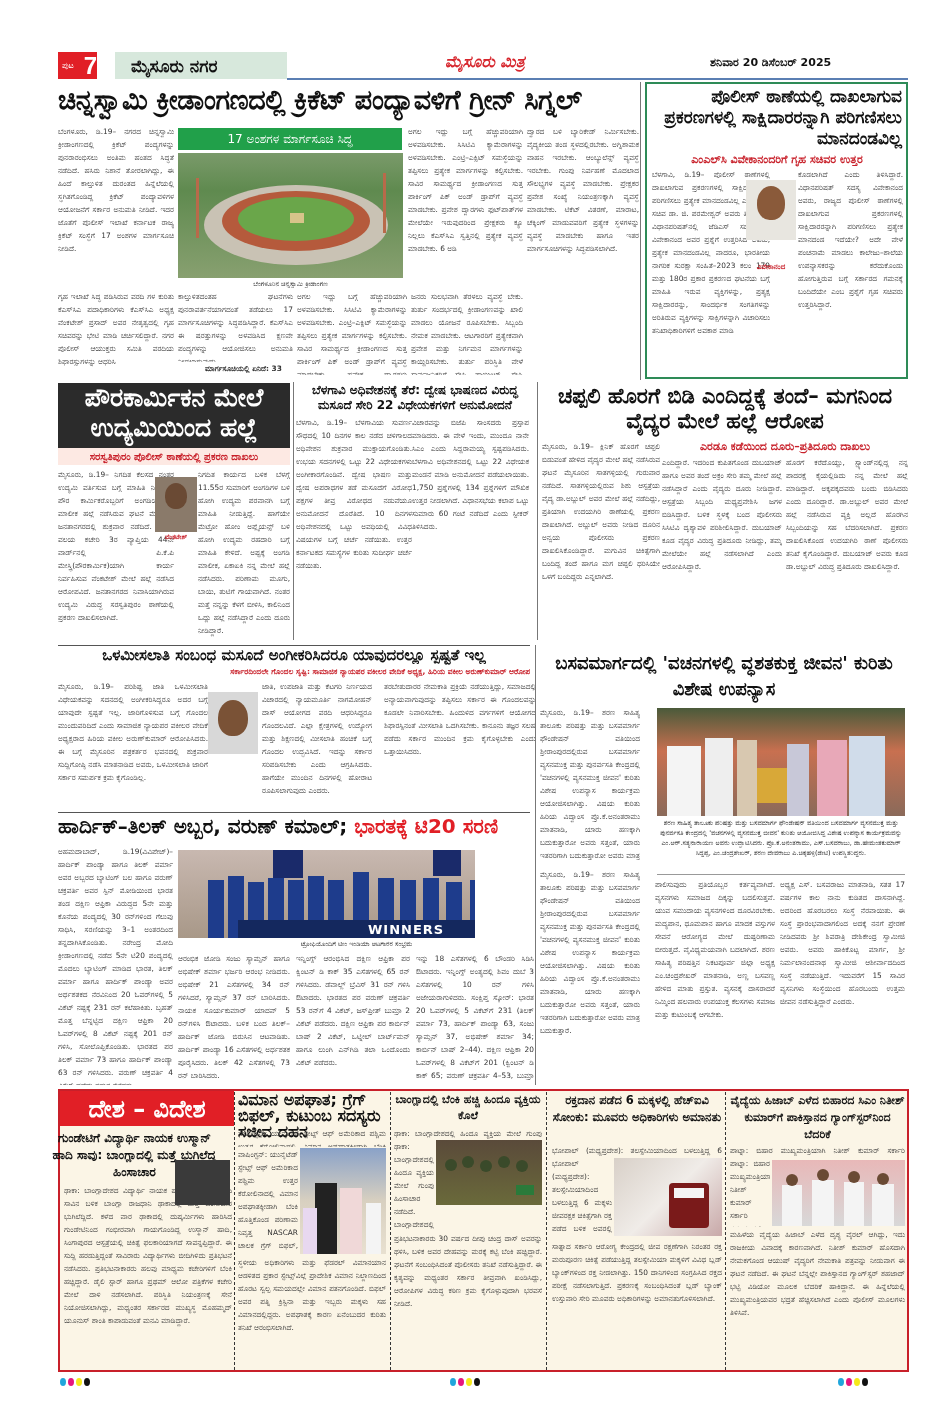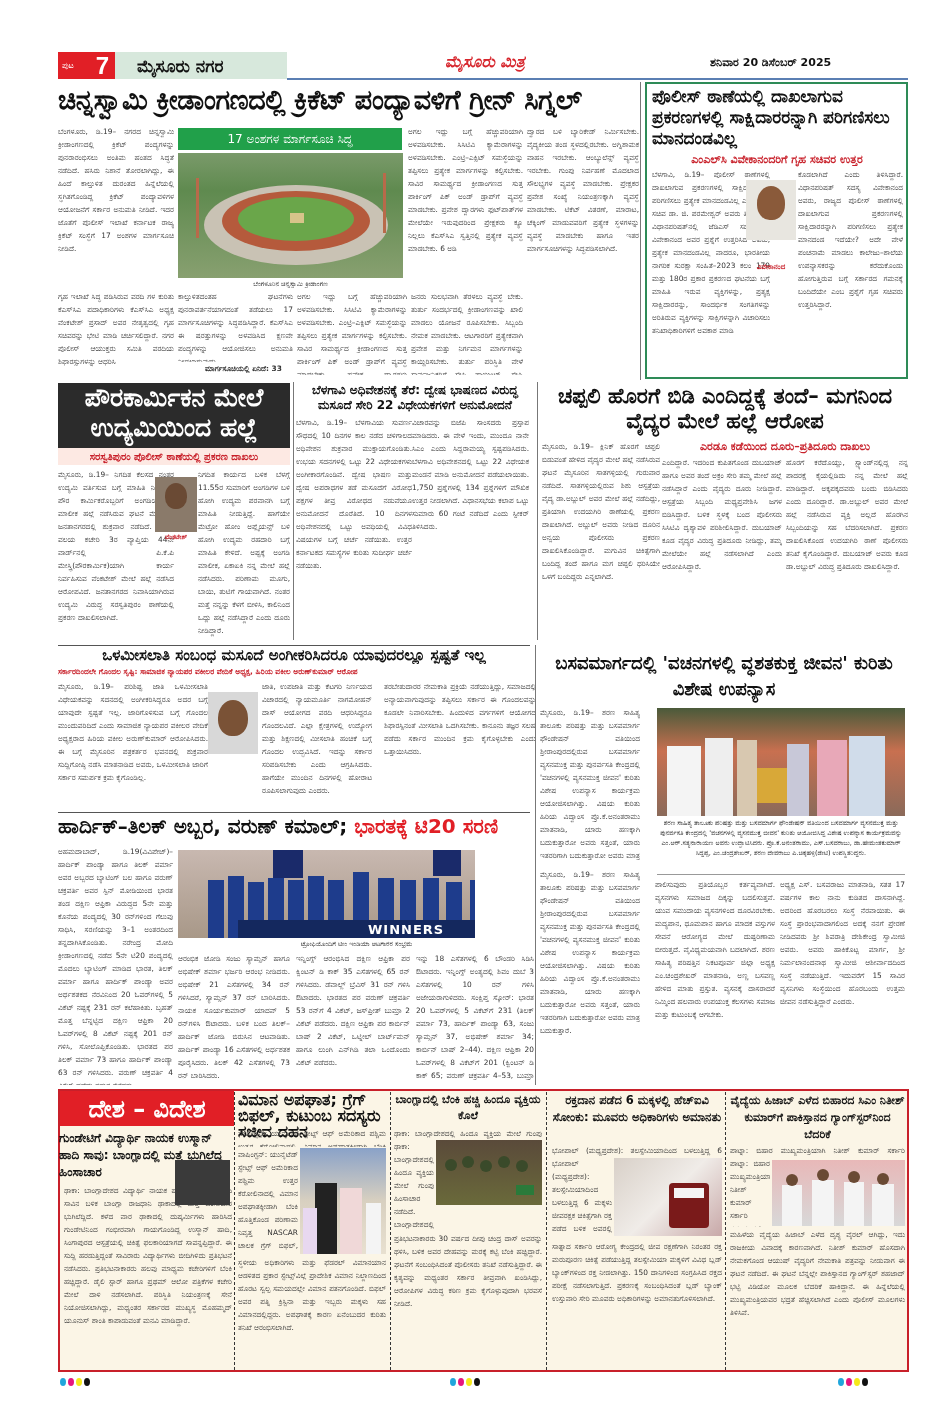--- a/index.html
+++ b/index.html
@@ -1,21 +1,21 @@
 <!DOCTYPE html>
 <html><head>
 <meta charset="utf-8">
 <style>
 *{box-sizing:border-box;margin:0;padding:0}
 body{width:945px;height:1424px;background:#fff;font-family:"DejaVu Sans",sans-serif;color:#111;position:relative;overflow:hidden}
 .abs{position:absolute}
-.page-no{left:58px;top:52px;width:57px;height:27px;background:#e11f26;color:#fff;display:flex;align-items:center;gap:22px;padding-left:4px}
+.page-no{left:58px;top:52px;width:39px;height:27px;background:#e11f26;color:#fff;display:flex;align-items:center;gap:10px;padding-left:4px}
 .page-no .lbl{font-size:8px}
 .page-no .num{font-size:24px;font-weight:bold;font-family:"Liberation Sans",sans-serif}
-.section-name{left:115px;top:52px;width:172px;height:27px;background:#d7e8dc;font-size:17px;font-weight:bold;display:flex;align-items:center;padding-left:22px}
+.section-name{left:115px;top:52px;width:172px;height:27px;background:#d7e8dc;font-size:17px;font-weight:bold;display:flex;align-items:center;padding-left:16px}
 .brand{left:445px;top:52px;font-size:16px;font-weight:bold;color:#d7262d;font-style:italic}
 .dateline{left:710px;top:56px;font-size:11px;font-weight:bold}
 .rule-blue{left:287px;top:78px;width:621px;height:2px;background:#5b7fb3}
 .headline{font-weight:bold;line-height:1.15;color:#111}
 .h1{left:58px;top:84px;width:580px;font-size:27px;letter-spacing:-0.5px;white-space:nowrap}
 .col-text{font-size:7.4px;line-height:13px;color:#333;text-align:justify;overflow:hidden}
 .greenbar{left:178px;top:128px;width:224px;height:22px;background:#21a04a;color:#fff;font-size:12px;display:flex;align-items:center;justify-content:center}
 .photo{background:#7d9966;overflow:hidden}
 .cap{font-size:6.5px;color:#222;text-align:center}
 .boxed{border:2px solid #2e8b57}
@@ -58,21 +58,21 @@
 <div class="abs cap" style="left:178px;top:280px;width:225px">ಬೆಂಗಳೂರಿನ ಚಿನ್ನಸ್ವಾಮಿ ಕ್ರೀಡಾಂಗಣ</div>
 <div class="abs col-text" style="left:408px;top:125px;width:115px;height:160px">ಅಗಲ ಇದ್ದು ಬಗ್ಗೆ ಹೆಚ್ಚುವರಿಯಾಗಿ ಅಳವಡಿಸಬೇಕು. ಸಿಸಿಟಿವಿ ಕ್ಯಾಮೆರಾಗಳನ್ನು ಅಳವಡಿಸಬೇಕು. ಎಂಟ್ರಿ–ಎಕ್ಸಿಟ್ ಸಮಸ್ಥೆಯನ್ನು ತಪ್ಪಿಸಲು ಪ್ರತ್ಯೇಕ ಮಾರ್ಗಗಳನ್ನು ಕಲ್ಪಿಸಬೇಕು. ಸಾವಿರ ಸಾಮರ್ಥ್ಯದ ಕ್ರೀಡಾಂಗಣದ ಸುತ್ತ ಪಾರ್ಕಿಂಗ್ ಪಿಕ್ ಅಂಡ್ ಡ್ರಾಪ್‌ಗೆ ವ್ಯವಸ್ಥೆ ಮಾಡಬೇಕು. ಪ್ರವೇಶ ದ್ವಾರಗಳು ಫುಟ್‌ಪಾತ್‌ಗಳ ಮೇಲೆಯೇ ಇರುವುದರಿಂದ ಪ್ರೇಕ್ಷಕರು ಕ್ಯೂ ನಿಲ್ಲಲು ಕೆಎಸ್‌ಸಿಎ ಸ್ವತ್ತಿನಲ್ಲಿ ಪ್ರತ್ಯೇಕ ವ್ಯವಸ್ಥೆ ಮಾಡಬೇಕು. 6 ಅಡಿ</div>
 <div class="abs col-text" style="left:527px;top:125px;width:112px;height:250px">ದ್ವಾರದ ಬಳಿ ಬ್ಯಾರಿಕೇಡ್ ನಿರ್ಮಿಸಬೇಕು. ವೈದ್ಯಕೀಯ ತಂಡ ಸ್ಥಳದಲ್ಲಿರಬೇಕು. ಅಗ್ನಿಶಾಮಕ ವಾಹನ ಇರಬೇಕು. ಆಂಬ್ಯುಲೆನ್ಸ್ ವ್ಯವಸ್ಥೆ ಇರಬೇಕು. ಗುಂಪು ನಿರ್ವಹಣೆ ಮೊದಲಾದ ಸೌಲಭ್ಯಗಳ ವ್ಯವಸ್ಥೆ ಮಾಡಬೇಕು. ಪ್ರೇಕ್ಷಕರ ಪ್ರವೇಶ ಸಂಖ್ಯೆ ನಿಯಂತ್ರಣಕ್ಕಾಗಿ ವ್ಯವಸ್ಥೆ ಮಾಡಬೇಕು. ಟಿಕೆಟ್ ವಿತರಣೆ, ಮಾರಾಟ, ಚೆಕ್ಕಿಂಗ್ ಮಾಡುವವರಿಗೆ ಪ್ರತ್ಯೇಕ ಸ್ಥಳಗಳನ್ನು ವ್ಯವಸ್ಥೆ ಮಾಡಬೇಕು ಹಾಗೂ ಇತರ ಮಾರ್ಗಸೂಚಿಗಳನ್ನು ಸಿದ್ಧಪಡಿಸಲಾಗಿದೆ.</div>
 <div class="abs col-text" style="left:58px;top:290px;width:116px;height:85px">ಗೃಹ ಇಲಾಖೆ ಸಿದ್ಧ ಪಡಿಸಿರುವ ವರದಿ ಗಳ ಕುರಿತು ಕೆಎಸ್‌ಸಿಎ ಪದಾಧಿಕಾರಿಗಳು ಕೆಎಸ್‌ಸಿಎ ಅಧ್ಯಕ್ಷ ವೆಂಕಟೇಶ್ ಪ್ರಸಾದ್ ಅವರ ನೇತೃತ್ವದಲ್ಲಿ ಗೃಹ ಸಚಿವರನ್ನು ಭೇಟಿ ಮಾಡಿ ಚರ್ಚಿಸಲಿದ್ದಾರೆ. ನಗರ ಪೊಲೀಸ್ ಆಯುಕ್ತರು ಸಮಿತಿ ವರದಿಯ ಶಿಫಾರಸ್ಸುಗಳನ್ನು ಆಧರಿಸಿ</div>
 <div class="abs col-text" style="left:178px;top:290px;width:115px;height:72px">ಕಾಲ್ತುಳಿತದಂತಹ ಘಟನೆಗಳು ಪುನರಾವರ್ತನೆಯಾಗದಂತೆ ತಡೆಯಲು 17 ಮಾರ್ಗಸೂಚಿಗಳನ್ನು ಸಿದ್ಧಪಡಿಸಿದ್ದಾರೆ. ಕೆಎಸ್‌ಸಿಎ ಈ ಷರತ್ತುಗಳನ್ನು ಅಳವಡಿಸಿದ ಕ್ಷಣವೇ ಪಂದ್ಯಗಳನ್ನು ಆಯೋಜಿಸಲು ಅನುಮತಿ ನೀಡಲಾಗುವುದು.</div>
 <div class="abs col-text" style="left:205px;top:362px;width:88px;height:13px;font-weight:bold">ಮಾರ್ಗಸೂಚಿಯಲ್ಲಿ ಏನಿದೆ: 33</div>
 <div class="abs col-text" style="left:297px;top:290px;width:110px;height:85px">ಅಗಲ ಇದ್ದು ಬಗ್ಗೆ ಹೆಚ್ಚುವರಿಯಾಗಿ ಅಳವಡಿಸಬೇಕು. ಸಿಸಿಟಿವಿ ಕ್ಯಾಮೆರಾಗಳನ್ನು ಅಳವಡಿಸಬೇಕು. ಎಂಟ್ರಿ–ಎಕ್ಸಿಟ್ ಸಮಸ್ಥೆಯನ್ನು ತಪ್ಪಿಸಲು ಪ್ರತ್ಯೇಕ ಮಾರ್ಗಗಳನ್ನು ಕಲ್ಪಿಸಬೇಕು. ಸಾವಿರ ಸಾಮರ್ಥ್ಯದ ಕ್ರೀಡಾಂಗಣದ ಸುತ್ತ ಪಾರ್ಕಿಂಗ್ ಪಿಕ್ ಅಂಡ್ ಡ್ರಾಪ್‌ಗೆ ವ್ಯವಸ್ಥೆ ಮಾಡಬೇಕು. ಪ್ರವೇಶ ದ್ವಾರಗಳು ಫುಟ್‌ಪಾತ್‌ಗಳ ಮೇಲೆಯೇ ಇರುವುದರಿಂದ ಪ್ರೇಕ್ಷಕರು ಕ್ಯೂ ನಿಲ್ಲಲು ಕೆಎಸ್‌ಸಿಎ ಸ್ವತ್ತಿನಲ್ಲಿ ಪ್ರತ್ಯೇಕ ವ್ಯವಸ್ಥೆ ಮಾಡಬೇಕು. 6 ಅಡಿ</div>
 <div class="abs col-text" style="left:411px;top:290px;width:112px;height:85px">ಜನರು ಸುಲಭವಾಗಿ ತೆರಳಲು ವ್ಯವಸ್ಥೆ ಬೇಕು. ತುರ್ತು ಸಂದರ್ಭದಲ್ಲಿ ಕ್ರೀಡಾಂಗಣವನ್ನು ಖಾಲಿ ಮಾಡಲು ಯೋಜನೆ ರೂಪಿಸಬೇಕು. ಸಿಬ್ಬಂದಿ ನೇಮಕ ಮಾಡಬೇಕು. ಆಟಗಾರರಿಗೆ ಪ್ರತ್ಯೇಕವಾಗಿ ಪ್ರವೇಶ ಮತ್ತು ನಿರ್ಗಮನ ಮಾರ್ಗಗಳನ್ನು ಕಾಯ್ದಿರಿಸಬೇಕು. ತುರ್ತು ಪರಿಸ್ಥಿತಿ ವೇಳೆ ಸಾರ್ವಜನಿಕರಿಗೆ ಸೇಫ್ಟಿ ಪಾಯಿಂಟ್, ಸೇಫ್ಟಿ ಎಕ್ಸಿಟ್‌ಗೆ ಅಂತರಾಷ್ಟ್ರೀಯ ಮಾನದಂಡಗಳ ಯೋಜನೆ ತಯಾರಿಸಬೇಕು. ಪ್ರವೇಶ</div>
 
 <div class="abs boxed" style="left:645px;top:82px;width:263px;height:297px"></div>
-<div class="abs headline" style="left:652px;top:86px;width:250px;font-size:17px;text-align:left;line-height:21px">ಪೊಲೀಸ್ ಠಾಣೆಯಲ್ಲಿ ದಾಖಲಾಗುವ ಪ್ರಕರಣಗಳಲ್ಲಿ ಸಾಕ್ಷಿದಾರರನ್ನಾಗಿ ಪರಿಗಣಿಸಲು ಮಾನದಂಡವಿಲ್ಲ</div>
+<div class="abs headline" style="left:652px;top:86px;width:250px;font-size:17px;text-align:right;line-height:21px">ಪೊಲೀಸ್ ಠಾಣೆಯಲ್ಲಿ ದಾಖಲಾಗುವ ಪ್ರಕರಣಗಳಲ್ಲಿ ಸಾಕ್ಷಿದಾರರನ್ನಾಗಿ ಪರಿಗಣಿಸಲು ಮಾನದಂಡವಿಲ್ಲ</div>
 <div class="abs red-sub" style="left:652px;top:153px;width:250px;font-size:11px;text-align:center">ಎಂಎಲ್‌ಸಿ ವಿವೇಕಾನಂದರಿಗೆ ಗೃಹ ಸಚಿವರ ಉತ್ತರ</div>
 <div class="abs col-text" style="left:652px;top:168px;width:118px;height:205px">ಬೆಳಗಾವಿ, ಡಿ.19– ಪೊಲೀಸ್ ಠಾಣೆಗಳಲ್ಲಿ ದಾಖಲಾಗುವ ಪ್ರಕರಣಗಳಲ್ಲಿ ಸಾಕ್ಷಿದಾರರನ್ನಾಗಿ ಪರಿಗಣಿಸಲು ಪ್ರತ್ಯೇಕ ಮಾನದಂಡವಿಲ್ಲ ಎಂದು ಗೃಹ ಸಚಿವ ಡಾ. ಜಿ. ಪರಮೇಶ್ವರ್ ಅವರು ತಿಳಿಸಿದ್ದಾರೆ. ವಿಧಾನಪರಿಷತ್‌ನಲ್ಲಿ ಜೆಡಿಎಸ್ ಸದಸ್ಯ ಕೆ. ವಿವೇಕಾನಂದ ಅವರ ಪ್ರಶ್ನೆಗೆ ಉತ್ತರಿಸಿದ ಅವರು, ಪ್ರತ್ಯೇಕ ಮಾನದಂಡವಿಲ್ಲ ವಾದರೂ, ಭಾರತೀಯ ನಾಗರಿಕ ಸುರಕ್ಷಾ ಸಂಹಿತೆ–2023 ಕಲಂ 179 ಮತ್ತು 180ರ ಪ್ರಕಾರ ಪ್ರಕರಣದ ಘಟನೆಯ ಬಗ್ಗೆ ಮಾಹಿತಿ ಇರುವ ವ್ಯಕ್ತಿಗಳನ್ನು, ಪ್ರತ್ಯಕ್ಷ ಸಾಕ್ಷಿದಾರರನ್ನು, ಸಾಂದರ್ಭಿಕ ಸಂಗತಿಗಳನ್ನು ಅರಿತಿರುವ ವ್ಯಕ್ತಿಗಳನ್ನು ಸಾಕ್ಷಿಗಳನ್ನಾಗಿ ವಿಚಾರಿಸಲು ತನಿಖಾಧಿಕಾರಿಗಳಿಗೆ ಅವಕಾಶ ಮಾಡಿ</div>
 <div class="abs photo" style="left:746px;top:180px;width:50px;height:60px;background:#e8e6e0">
   <div class="face" style="width:28px;height:34px;background:#8a5a3a;margin:6px auto 0"></div>
 </div>
 <div class="abs red-sub" style="left:746px;top:263px;width:50px;font-size:7px;text-align:center">ವಿವೇಕಾನಂದ</div>
 <div class="abs col-text" style="left:798px;top:168px;width:105px;height:205px">ಕೊಡಲಾಗಿದೆ ಎಂದು ತಿಳಿಸಿದ್ದಾರೆ. ವಿಧಾನಪರಿಷತ್ ಸದಸ್ಯ ವಿವೇಕಾನಂದ ಅವರು, ರಾಜ್ಯದ ಪೊಲೀಸ್ ಠಾಣೆಗಳಲ್ಲಿ ದಾಖಲಾಗುವ ಪ್ರಕರಣಗಳಲ್ಲಿ ಸಾಕ್ಷಿದಾರರನ್ನಾಗಿ ಪರಿಗಣಿಸಲು ಪ್ರತ್ಯೇಕ ಮಾನದಂಡ ಇದೆಯೇ? ಅದೇ ವೇಳೆ ಪಂಚನಾಮೆ ಮಾಡಲು ಕಾಲೇಜು–ಶಾಲೆಯ ಉಪನ್ಯಾಸಕರನ್ನು ಕರೆದುಕೊಂಡು ಹೋಗುತ್ತಿರುವ ಬಗ್ಗೆ ಸರ್ಕಾರದ ಗಮನಕ್ಕೆ ಬಂದಿದೆಯೇ ಎಂಬ ಪ್ರಶ್ನೆಗೆ ಗೃಹ ಸಚಿವರು ಉತ್ತರಿಸಿದ್ದಾರೆ.</div>
 
 <div class="abs dark-box" style="left:58px;top:383px;width:232px;height:65px">ಪೌರಕಾರ್ಮಿಕನ ಮೇಲೆ ಉದ್ಯಮಿಯಿಂದ ಹಲ್ಲೆ ಆರೋಪ</div>
 <div class="abs red-strip" style="left:58px;top:448px;width:232px;height:17px;font-size:10px">ಸರಸ್ವತಿಪುರಂ ಪೊಲೀಸ್ ಠಾಣೆಯಲ್ಲಿ ಪ್ರಕರಣ ದಾಖಲು</div>
@@ -88,21 +88,21 @@
 <div class="abs col-text" style="left:412px;top:416px;width:117px;height:222px">ವಿಚಾರವನ್ನು ಬಿಜೆಪಿ ಸಾಂಸದರು ಪ್ರಸ್ತಾಪ ಮಾಡಿದರು. ಈ ವೇಳೆ ಇಂದು, ಮುಂದೂ ನಾನೇ ಸಿಎಂ ಎಂದು ಸಿದ್ದರಾಮಯ್ಯ ಸ್ಪಷ್ಟಪಡಿಸಿದರು. ಬೆಳಗಾವಿ ಅಧಿವೇಶನದಲ್ಲಿ ಒಟ್ಟು 22 ವಿಧೇಯಕ ಮಂಡನೆ ಮಾಡಿ ಅನುಮೋದನೆ ಪಡೆಯಲಾಯಿತು. 1,750 ಪ್ರಶ್ನೆಗಳಲ್ಲಿ 134 ಪ್ರಶ್ನೆಗಳಿಗೆ ಮೌಖಿಕ ಉತ್ತರ ನೀಡಲಾಗಿದೆ. ವಿಧಾನಸಭೆಯ ಕಲಾಪ ಒಟ್ಟು ಸುಮಾರು 60 ಗಂಟೆ ನಡೆದಿದೆ ಎಂದು ಸ್ಪೀಕರ್ ತಿಳಿಸಿದರು.</div>
 
 <div class="abs headline" style="left:542px;top:384px;width:366px;font-size:21px;text-align:center;line-height:25px">ಚಪ್ಪಲಿ ಹೊರಗೆ ಬಿಡಿ ಎಂದಿದ್ದಕ್ಕೆ ತಂದೆ– ಮಗನಿಂದ ವೈದ್ಯರ ಮೇಲೆ ಹಲ್ಲೆ ಆರೋಪ</div>
 <div class="abs col-text" style="left:542px;top:440px;width:118px;height:198px">ಮೈಸೂರು, ಡಿ.19– ಕ್ಲಿನಿಕ್ ಹೊರಗೆ ಚಪ್ಪಲಿ ಬಿಡುವಂತೆ ಹೇಳಿದ ವೈದ್ಯರ ಮೇಲೆ ಹಲ್ಲೆ ನಡೆಸಿರುವ ಘಟನೆ ಮೈಸೂರಿನ ಸಾತಗಳ್ಳಿಯಲ್ಲಿ ಗುರುವಾರ ನಡೆದಿದೆ. ಸಾತಗಳ್ಳಿಯಲ್ಲಿರುವ ಶಿಶು ಆಸ್ಪತ್ರೆಯ ವೈದ್ಯ ಡಾ.ಅಬ್ದುಲ್ ಅವರ ಮೇಲೆ ಹಲ್ಲೆ ನಡೆದಿದ್ದು, ಪ್ರತಿಯಾಗಿ ಉದಯಗಿರಿ ಠಾಣೆಯಲ್ಲಿ ಪ್ರಕರಣ ದಾಖಲಾಗಿದೆ. ಅಬ್ದುಲ್ ಅವರು ನೀಡಿದ ದೂರಿನ ಅನ್ವಯ ಪೊಲೀಸರು ಪ್ರಕರಣ ದಾಖಲಿಸಿಕೊಂಡಿದ್ದಾರೆ. ಮಗುವಿನ ಚಿಕಿತ್ಸೆಗಾಗಿ ಬಂದಿದ್ದ ತಂದೆ ಹಾಗೂ ಮಗ ಚಪ್ಪಲಿ ಧರಿಸಿಯೇ ಒಳಗೆ ಬಂದಿದ್ದರು ಎನ್ನಲಾಗಿದೆ.</div>
 <div class="abs red-sub" style="left:662px;top:440px;width:246px;font-size:11px;text-align:center">ಎರಡೂ ಕಡೆಯಿಂದ ದೂರು–ಪ್ರತಿದೂರು ದಾಖಲು</div>
 <div class="abs col-text" style="left:662px;top:456px;width:120px;height:182px">ಎಂದಿದ್ದಾರೆ. ಇದರಿಂದ ಕುಪಿತಗೊಂಡ ದುಬಯಾಜ್ ಹಾಗೂ ಅವರ ತಂದೆ ಅಕ್ರಂ ಸೇರಿ ತಮ್ಮ ಮೇಲೆ ಹಲ್ಲೆ ನಡೆಸಿದ್ದಾರೆ ಎಂದು ವೈದ್ಯರು ದೂರು ನೀಡಿದ್ದಾರೆ. ಆಸ್ಪತ್ರೆಯ ಸಿಬ್ಬಂದಿ ಮಧ್ಯಪ್ರವೇಶಿಸಿ ಜಗಳ ಬಿಡಿಸಿದ್ದಾರೆ. ಬಳಿಕ ಸ್ಥಳಕ್ಕೆ ಬಂದ ಪೊಲೀಸರು ಸಿಸಿಟಿವಿ ದೃಶ್ಯಾವಳಿ ಪರಿಶೀಲಿಸಿದ್ದಾರೆ. ದುಬಯಾಜ್ ಕೂಡ ವೈದ್ಯರ ವಿರುದ್ಧ ಪ್ರತಿದೂರು ನೀಡಿದ್ದು, ತಮ್ಮ ಮೇಲೆಯೇ ಹಲ್ಲೆ ನಡೆಸಲಾಗಿದೆ ಎಂದು ಆರೋಪಿಸಿದ್ದಾರೆ.</div>
 <div class="abs col-text" style="left:786px;top:456px;width:122px;height:182px">ಹೊರಗೆ ಕರೆದೊಯ್ದು, ಸ್ಟ್ಯಾಂಡ್‌ನಲ್ಲಿದ್ದ ನನ್ನ ಪಾದರಕ್ಷೆ ಕೈಯಲ್ಲಿಡಿದು ನನ್ನ ಮೇಲೆ ಹಲ್ಲೆ ಮಾಡಿದ್ದಾರೆ. ಅಕ್ಕಪಕ್ಕದವರು ಬಂದು ಬಿಡಿಸಿದರು ಎಂದು ದೂರಿದ್ದಾರೆ. ಡಾ.ಅಬ್ದುಲ್ ಅವರ ಮೇಲೆ ಹಲ್ಲೆ ನಡೆಸಿರುವ ವ್ಯಕ್ತಿ ಅಲ್ಲದೆ ಹೊರಗಿನ ಸಿಬ್ಬಂದಿಯನ್ನು ಸಹ ಬೆದರಿಸಲಾಗಿದೆ. ಪ್ರಕರಣ ದಾಖಲಿಸಿಕೊಂಡ ಉದಯಗಿರಿ ಠಾಣೆ ಪೊಲೀಸರು ತನಿಖೆ ಕೈಗೊಂಡಿದ್ದಾರೆ. ದುಬಯಾಜ್ ಅವರು ಕೂಡ ಡಾ.ಅಬ್ದುಲ್ ವಿರುದ್ಧ ಪ್ರತಿದೂರು ದಾಖಲಿಸಿದ್ದಾರೆ.</div>
 
 <div class="abs hrule" style="left:58px;top:645px;width:472px"></div>
 <div class="abs headline" style="left:58px;top:647px;width:472px;font-size:15px;text-align:center">ಒಳಮೀಸಲಾತಿ ಸಂಬಂಧ ಮಸೂದೆ ಅಂಗೀಕರಿಸಿದರೂ ಯಾವುದರಲ್ಲೂ ಸ್ಪಷ್ಟತೆ ಇಲ್ಲ</div>
-<div class="abs red-sub" style="left:58px;top:667px;width:472px;font-size:7.5px;text-align:left;white-space:nowrap">ಸರ್ಕಾರದಿಂದಲೇ ಗೊಂದಲ ಸೃಷ್ಟಿ: ಸಾಮಾಜಿಕ ನ್ಯಾಯಪರ ವಕೀಲರ ವೇದಿಕೆ ಅಧ್ಯಕ್ಷ, ಹಿರಿಯ ವಕೀಲ ಅರುಣ್‌ಕುಮಾರ್ ಆರೋಪ</div>
+<div class="abs red-sub" style="left:58px;top:667px;width:472px;font-size:7.5px;text-align:right;white-space:nowrap">ಸರ್ಕಾರದಿಂದಲೇ ಗೊಂದಲ ಸೃಷ್ಟಿ: ಸಾಮಾಜಿಕ ನ್ಯಾಯಪರ ವಕೀಲರ ವೇದಿಕೆ ಅಧ್ಯಕ್ಷ, ಹಿರಿಯ ವಕೀಲ ಅರುಣ್‌ಕುಮಾರ್ ಆರೋಪ</div>
 <div class="abs col-text" style="left:58px;top:680px;width:150px;height:128px">ಮೈಸೂರು, ಡಿ.19– ಪರಿಶಿಷ್ಟ ಜಾತಿ ಒಳಮೀಸಲಾತಿ ವಿಧೇಯಕವನ್ನು ಸದನದಲ್ಲಿ ಅಂಗೀಕರಿಸಿದ್ದರೂ ಅದರ ಬಗ್ಗೆ ಯಾವುದೇ ಸ್ಪಷ್ಟತೆ ಇಲ್ಲ. ಜಾರಿಗೊಳಿಸುವ ಬಗ್ಗೆ ಗೊಂದಲ ಮುಂದುವರಿದಿದೆ ಎಂದು ಸಾಮಾಜಿಕ ನ್ಯಾಯಪರ ವಕೀಲರ ವೇದಿಕೆ ಅಧ್ಯಕ್ಷರಾದ ಹಿರಿಯ ವಕೀಲ ಅರುಣ್‌ಕುಮಾರ್ ಆರೋಪಿಸಿದರು. ಈ ಬಗ್ಗೆ ಮೈಸೂರಿನ ಪತ್ರಕರ್ತರ ಭವನದಲ್ಲಿ ಶುಕ್ರವಾರ ಸುದ್ದಿಗೋಷ್ಠಿ ನಡೆಸಿ ಮಾತನಾಡಿದ ಅವರು, ಒಳಮೀಸಲಾತಿ ಜಾರಿಗೆ ಸರ್ಕಾರ ಸಮರ್ಪಕ ಕ್ರಮ ಕೈಗೊಂಡಿಲ್ಲ.</div>
 <div class="abs photo" style="left:208px;top:692px;width:50px;height:62px;background:#d8d8d8">
   <div class="face" style="width:30px;height:36px;background:#7a5236;margin:8px auto 0"></div>
 </div>
 <div class="abs col-text" style="left:262px;top:680px;width:110px;height:128px">ಜಾತಿ, ಉಪಜಾತಿ ಮತ್ತು ಕೆಟಗರಿ ನಿರ್ಣಯದ ವಿಚಾರದಲ್ಲಿ ನ್ಯಾಯಮೂರ್ತಿ ನಾಗಮೋಹನ್ ದಾಸ್ ಆಯೋಗದ ವರದಿ ಆಧರಿಸಿದ್ದರೂ ಗೊಂದಲವಿದೆ. ಎಲ್ಲಾ ಕ್ಷೇತ್ರಗಳಲ್ಲಿ ಉದ್ಯೋಗ ಮತ್ತು ಶಿಕ್ಷಣದಲ್ಲಿ ಮೀಸಲಾತಿ ಹಂಚಿಕೆ ಬಗ್ಗೆ ಗೊಂದಲ ಉದ್ಭವಿಸಿದೆ. ಇದನ್ನು ಸರ್ಕಾರ ಸರಿಪಡಿಸಬೇಕು ಎಂದು ಆಗ್ರಹಿಸಿದರು. ಹಾಗೆಯೇ ಮುಂದಿನ ದಿನಗಳಲ್ಲಿ ಹೋರಾಟ ರೂಪಿಸಲಾಗುವುದು ಎಂದರು.</div>
 <div class="abs col-text" style="left:384px;top:680px;width:152px;height:128px">ತರಬೇತುದಾರರ ನೇಮಕಾತಿ ಪ್ರಕ್ರಿಯೆ ನಡೆಯುತ್ತಿದ್ದು, ಸಮಾಜದಲ್ಲಿ ಅನ್ಯಾಯವಾಗುವುದನ್ನು ತಪ್ಪಿಸಲು ಸರ್ಕಾರ ಈ ಗೊಂದಲವನ್ನು ಕೂಡಲೇ ನಿವಾರಿಸಬೇಕು. ಹಿಂದುಳಿದ ವರ್ಗಗಳಿಗೆ ಆಯೋಗದ ಶಿಫಾರಸ್ಸಿನಂತೆ ಮೀಸಲಾತಿ ಒದಗಿಸಬೇಕು. ಕಾನೂನು ತಜ್ಞರ ಸಲಹೆ ಪಡೆದು ಸರ್ಕಾರ ಮುಂದಿನ ಕ್ರಮ ಕೈಗೊಳ್ಳಬೇಕು ಎಂದು ಒತ್ತಾಯಿಸಿದರು.</div>
 
 <div class="abs headline" style="left:540px;top:650px;width:368px;font-size:18px;text-align:center;line-height:26px">ಬಸವಮಾರ್ಗದಲ್ಲಿ 'ವಚನಗಳಲ್ಲಿ ವ್ಧಶತಕುಕ್ತ ಜೀವನ' ಕುರಿತು ವಿಶೇಷ ಉಪನ್ಯಾಸ</div>
 <div class="abs col-text" style="left:540px;top:706px;width:100px;height:160px">ಮೈಸೂರು, ಡಿ.19– ಶರಣ ಸಾಹಿತ್ಯ ತಾಲೂಕು ಪರಿಷತ್ತು ಮತ್ತು ಬಸವಮಾರ್ಗ ಫೌಂಡೇಷನ್ ವತಿಯಿಂದ ಶ್ರೀರಾಂಪುರದಲ್ಲಿರುವ ಬಸವಮಾರ್ಗ ವ್ಯಸನಮುಕ್ತ ಮತ್ತು ಪುನರ್ವಸತಿ ಕೇಂದ್ರದಲ್ಲಿ 'ವಚನಗಳಲ್ಲಿ ವ್ಯಸನಮುಕ್ತ ಜೀವನ' ಕುರಿತು ವಿಶೇಷ ಉಪನ್ಯಾಸ ಕಾರ್ಯಕ್ರಮ ಆಯೋಜಿಸಲಾಗಿತ್ತು. ವಿಷಯ ಕುರಿತು ಹಿರಿಯ ವಿದ್ವಾಂಸ ಪ್ರೊ.ಕೆ.ಅನಂತರಾಮು ಮಾತನಾಡಿ, ಯಾರು ಹಣಕ್ಕಾಗಿ ಬದುಕುತ್ತಾರೋ ಅವರು ಸತ್ತಂತೆ, ಯಾರು ಇತರರಿಗಾಗಿ ಬದುಕುತ್ತಾರೋ ಅವರು ಮಾತ್ರ ಬದುಕುತ್ತಾರೆ.</div>
 <div class="abs photo" style="left:657px;top:708px;width:248px;height:108px;background:linear-gradient(180deg,#4a5a3a 0%,#c87050 40%,#8a6a5a 100%)">
@@ -153,21 +153,21 @@
   <div class="abs" style="left:190px;top:72px;color:#fff;font-size:13px;font-weight:bold;letter-spacing:1px">WINNERS</div>
 </div>
 <div class="abs cap" style="left:178px;top:940px;width:357px">ಟ್ರೋಫಿಯೊಂದಿಗೆ ಟೀಂ ಇಂಡಿಯಾ ಆಟಗಾರರ ಸಂಭ್ರಮ</div>
 <div class="abs col-text" style="left:178px;top:952px;width:112px;height:130px">ಆರಂಭಿಕ ಜೋಡಿ ಸಂಜು ಸ್ಯಾಮ್ಸನ್ ಹಾಗೂ ಅಭಿಷೇಕ್ ಶರ್ಮಾ ಭರ್ಜರಿ ಆರಂಭ ನೀಡಿದರು. ಅಭಿಷೇಕ್ 21 ಎಸೆತಗಳಲ್ಲಿ 34 ರನ್ ಗಳಿಸಿದರೆ, ಸ್ಯಾಮ್ಸನ್ 37 ರನ್ ಬಾರಿಸಿದರು. ನಾಯಕ ಸೂರ್ಯಕುಮಾರ್ ಯಾದವ್ 5 ರನ್‌ಗಳಿಸಿ ಔಟಾದರು. ಬಳಿಕ ಬಂದ ತಿಲಕ್–ಹಾರ್ದಿಕ್ ಜೋಡಿ ಬಿರುಸಿನ ಆಟವಾಡಿತು. ಹಾರ್ದಿಕ್ ಪಾಂಡ್ಯಾ 16 ಎಸೆತಗಳಲ್ಲಿ ಅರ್ಧಶತಕ ಪೂರೈಸಿದರು. ತಿಲಕ್ 42 ಎಸೆತಗಳಲ್ಲಿ 73 ರನ್ ಬಾರಿಸಿದರು.</div>
 <div class="abs col-text" style="left:296px;top:952px;width:114px;height:130px">ಇನ್ನಿಂಗ್ಸ್ ಆರಂಭಿಸಿದ ದಕ್ಷಿಣ ಆಫ್ರಿಕಾ ಪರ ಕ್ವಿಂಟನ್ ಡಿ ಕಾಕ್ 35 ಎಸೆತಗಳಲ್ಲಿ 65 ರನ್ ಗಳಿಸಿದರು. ಡೆವಾಲ್ಡ್ ಬ್ರೆವಿಸ್ 31 ರನ್ ಗಳಿಸಿ ಔಟಾದರು. ಭಾರತದ ಪರ ವರುಣ್ ಚಕ್ರವರ್ತಿ 53 ರನ್‌ಗೆ 4 ವಿಕೆಟ್, ಜಸ್‌ಪ್ರೀತ್ ಬುಮ್ರಾ 2 ವಿಕೆಟ್ ಪಡೆದರು. ದಕ್ಷಿಣ ಆಫ್ರಿಕಾ ಪರ ಕಾರ್ಬಿನ್ ಬಾಷ್ 2 ವಿಕೆಟ್, ಒಟ್ನೀಲ್ ಬಾರ್ಟ್‌ಮನ್ ಹಾಗೂ ಲುಂಗಿ ಎನ್‌ಗಿಡಿ ತಲಾ ಒಂದೊಂದು ವಿಕೆಟ್ ಪಡೆದರು.</div>
 <div class="abs col-text" style="left:416px;top:952px;width:118px;height:130px">ಇನ್ನು 18 ಎಸೆತಗಳಲ್ಲಿ 6 ಬೌಂಡರಿ ಸಿಡಿಸಿ ಔಟಾದರು. ಇನ್ನಿಂಗ್ಸ್ ಅಂತ್ಯದಲ್ಲಿ ಶಿವಂ ದುಬೆ 3 ಎಸೆತಗಳಲ್ಲಿ 10 ರನ್ ಗಳಿಸಿ ಅಜೇಯರಾಗುಳಿದರು. ಸಂಕ್ಷಿಪ್ತ ಸ್ಕೋರ್: ಭಾರತ 20 ಓವರ್‌ಗಳಲ್ಲಿ 5 ವಿಕೆಟ್‌ಗೆ 231 (ತಿಲಕ್ ವರ್ಮಾ 73, ಹಾರ್ದಿಕ್ ಪಾಂಡ್ಯಾ 63, ಸಂಜು ಸ್ಯಾಮ್ಸನ್ 37, ಅಭಿಷೇಕ್ ಶರ್ಮಾ 34; ಕಾರ್ಬಿನ್ ಬಾಷ್ 2–44). ದಕ್ಷಿಣ ಆಫ್ರಿಕಾ 20 ಓವರ್‌ಗಳಲ್ಲಿ 8 ವಿಕೆಟ್‌ಗೆ 201 (ಕ್ವಿಂಟನ್ ಡಿ ಕಾಕ್ 65; ವರುಣ್ ಚಕ್ರವರ್ತಿ 4–53, ಬುಮ್ರಾ 2–17). ಪಂದ್ಯಶ್ರೇಷ್ಠ: ಹಾರ್ದಿಕ್ ಪಾಂಡ್ಯಾ. ಸರಣಿಶ್ರೇಷ್ಠ: ವರುಣ್ ಚಕ್ರವರ್ತಿ.</div>
 
 <div class="abs bottom-box"></div>
 <div class="abs desha">ದೇಶ – ವಿದೇಶ</div>
 
-<div class="abs headline" style="left:59px;top:1130px;width:165px;font-size:12px;text-align:left;line-height:17px">ಗುಂಡೇಟಿಗೆ ವಿದ್ಯಾರ್ಥಿ ನಾಯಕ ಉಸ್ಮಾನ್ ಹಾದಿ ಸಾವು: ಬಾಂಗ್ಲಾದಲ್ಲಿ ಮತ್ತೆ ಭುಗಿಲೆದ್ದ ಹಿಂಸಾಚಾರ</div>
+<div class="abs headline" style="left:52px;top:1130px;width:165px;font-size:12px;text-align:center;line-height:17px">ಗುಂಡೇಟಿಗೆ ವಿದ್ಯಾರ್ಥಿ ನಾಯಕ ಉಸ್ಮಾನ್ ಹಾದಿ ಸಾವು: ಬಾಂಗ್ಲಾದಲ್ಲಿ ಮತ್ತೆ ಭುಗಿಲೆದ್ದ ಹಿಂಸಾಚಾರ</div>
 <div class="abs col-text" style="left:64px;top:1184px;width:168px;height:186px">ಢಾಕಾ: ಬಾಂಗ್ಲಾದೇಶದ ವಿದ್ಯಾರ್ಥಿ ನಾಯಕ ಷರೀಫ್ ಉಸ್ಮಾನ್ ಹಾದಿ ಸಾವಿನ ಬಳಿಕ ಬಾಂಗ್ಲಾ ರಾಜಧಾನಿ ಢಾಕಾದಲ್ಲಿ ಮತ್ತೆ ಹಿಂಸಾಚಾರ ಭುಗಿಲೆದ್ದಿದೆ. ಕಳೆದ ವಾರ ಢಾಕಾದಲ್ಲಿ ದುಷ್ಕರ್ಮಿಗಳು ಹಾರಿಸಿದ ಗುಂಡೇಟಿನಿಂದ ಗಂಭೀರವಾಗಿ ಗಾಯಗೊಂಡಿದ್ದ ಉಸ್ಮಾನ್ ಹಾದಿ, ಸಿಂಗಾಪುರದ ಆಸ್ಪತ್ರೆಯಲ್ಲಿ ಚಿಕಿತ್ಸೆ ಫಲಕಾರಿಯಾಗದೆ ಸಾವನ್ನಪ್ಪಿದ್ದಾರೆ. ಈ ಸುದ್ದಿ ಹರಡುತ್ತಿದ್ದಂತೆ ಸಾವಿರಾರು ವಿದ್ಯಾರ್ಥಿಗಳು ಬೀದಿಗಿಳಿದು ಪ್ರತಿಭಟನೆ ನಡೆಸಿದರು. ಪ್ರತಿಭಟನಾಕಾರರು ಹಲವು ಮಾಧ್ಯಮ ಕಚೇರಿಗಳಿಗೆ ಬೆಂಕಿ ಹಚ್ಚಿದ್ದಾರೆ. ಡೈಲಿ ಸ್ಟಾರ್ ಹಾಗೂ ಪ್ರಥಮ್ ಆಲೋ ಪತ್ರಿಕೆಗಳ ಕಚೇರಿ ಮೇಲೆ ದಾಳಿ ನಡೆಸಲಾಗಿದೆ. ಪರಿಸ್ಥಿತಿ ನಿಯಂತ್ರಣಕ್ಕೆ ಸೇನೆ ನಿಯೋಜಿಸಲಾಗಿದ್ದು, ಮಧ್ಯಂತರ ಸರ್ಕಾರದ ಮುಖ್ಯಸ್ಥ ಮೊಹಮ್ಮದ್ ಯೂನುಸ್ ಶಾಂತಿ ಕಾಪಾಡುವಂತೆ ಮನವಿ ಮಾಡಿದ್ದಾರೆ.</div>
 <div class="abs photo" style="left:175px;top:1160px;width:55px;height:45px;background:#3a3a3a"></div>
 
 <div class="abs vrule" style="left:234px;top:1092px;height:278px;border-left:1px dashed #333;background:none"></div>
 <div class="abs headline" style="left:238px;top:1092px;width:148px;font-size:16px;line-height:16px">ವಿಮಾನ ಅಪಘಾತ; ಗ್ರೆಗ್ ಬಿಫಲ್, ಕುಟುಂಬ ಸದಸ್ಯರು ಸಜೀವ ದಹನ</div>
 <div class="abs col-text" style="left:238px;top:1127px;width:148px;height:20px">ವಾಷಿಂಗ್ಟನ್: ಯುನೈಟೆಡ್ ಸ್ಟೇಟ್ಸ್ ಆಫ್ ಅಮೆರಿಕಾದ ಪಶ್ಚಿಮ ಉತ್ತರ ಕೆರೋಲಿನಾದಲ್ಲಿ ವಿಮಾನ ಅಪಘಾತಕ್ಕೀಡಾಗಿ ಬೆಂಕಿ ಹೊತ್ತಿಕೊಂಡ ಪರಿಣಾಮ ನಿವೃತ್ತ NASCAR ಚಾಲಕ ಗ್ರೆಗ್ ಬಿಫಲ್, ಅವರ ಕುಟುಂಬ ಸದಸ್ಯರು ಮತ್ತು ಬ್ಯುಸಿನೆಸ್ ಜೆಟ್‌ನಲ್ಲಿದ್ದ 7 ಮಂದಿ ಮೃತಪಟ್ಟಿದ್ದಾರೆ.</div>
 <div class="abs col-text" style="left:238px;top:1148px;width:60px;height:108px">ವಾಷಿಂಗ್ಟನ್: ಯುನೈಟೆಡ್ ಸ್ಟೇಟ್ಸ್ ಆಫ್ ಅಮೆರಿಕಾದ ಪಶ್ಚಿಮ ಉತ್ತರ ಕೆರೋಲಿನಾದಲ್ಲಿ ವಿಮಾನ ಅಪಘಾತಕ್ಕೀಡಾಗಿ ಬೆಂಕಿ ಹೊತ್ತಿಕೊಂಡ ಪರಿಣಾಮ ನಿವೃತ್ತ NASCAR ಚಾಲಕ ಗ್ರೆಗ್ ಬಿಫಲ್, ಅವರ ಕುಟುಂಬ ಸದಸ್ಯರು ಮತ್ತು ಬ್ಯುಸಿನೆಸ್ ಜೆಟ್‌ನಲ್ಲಿದ್ದ 7 ಮಂದಿ ಮೃತಪಟ್ಟಿದ್ದಾರೆ.</div>
 <div class="abs photo" style="left:300px;top:1148px;width:86px;height:106px;background:linear-gradient(180deg,#8aa2c8 0%,#d8d0c0 50%,#e8e0d0 100%)">
   <svg width="86" height="106">
     <rect x="15" y="35" width="22" height="71" fill="#222"></rect>

